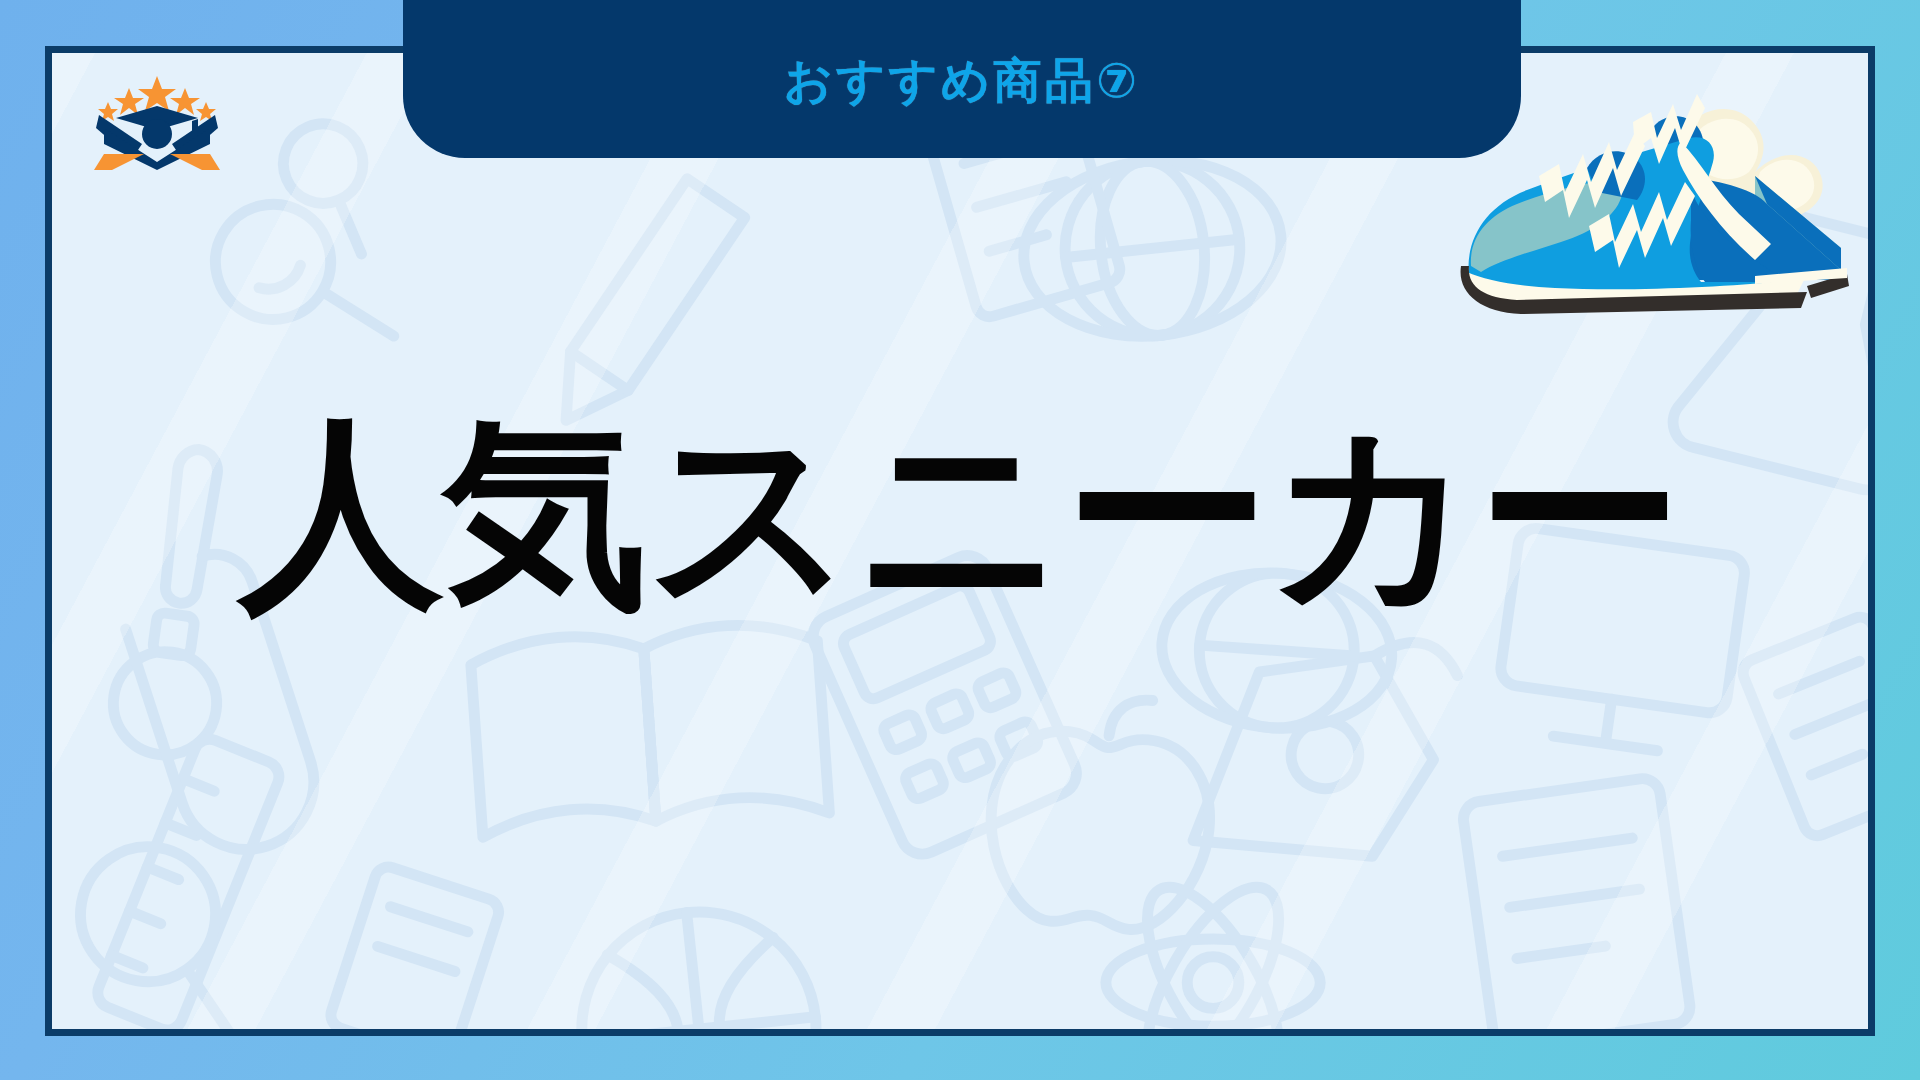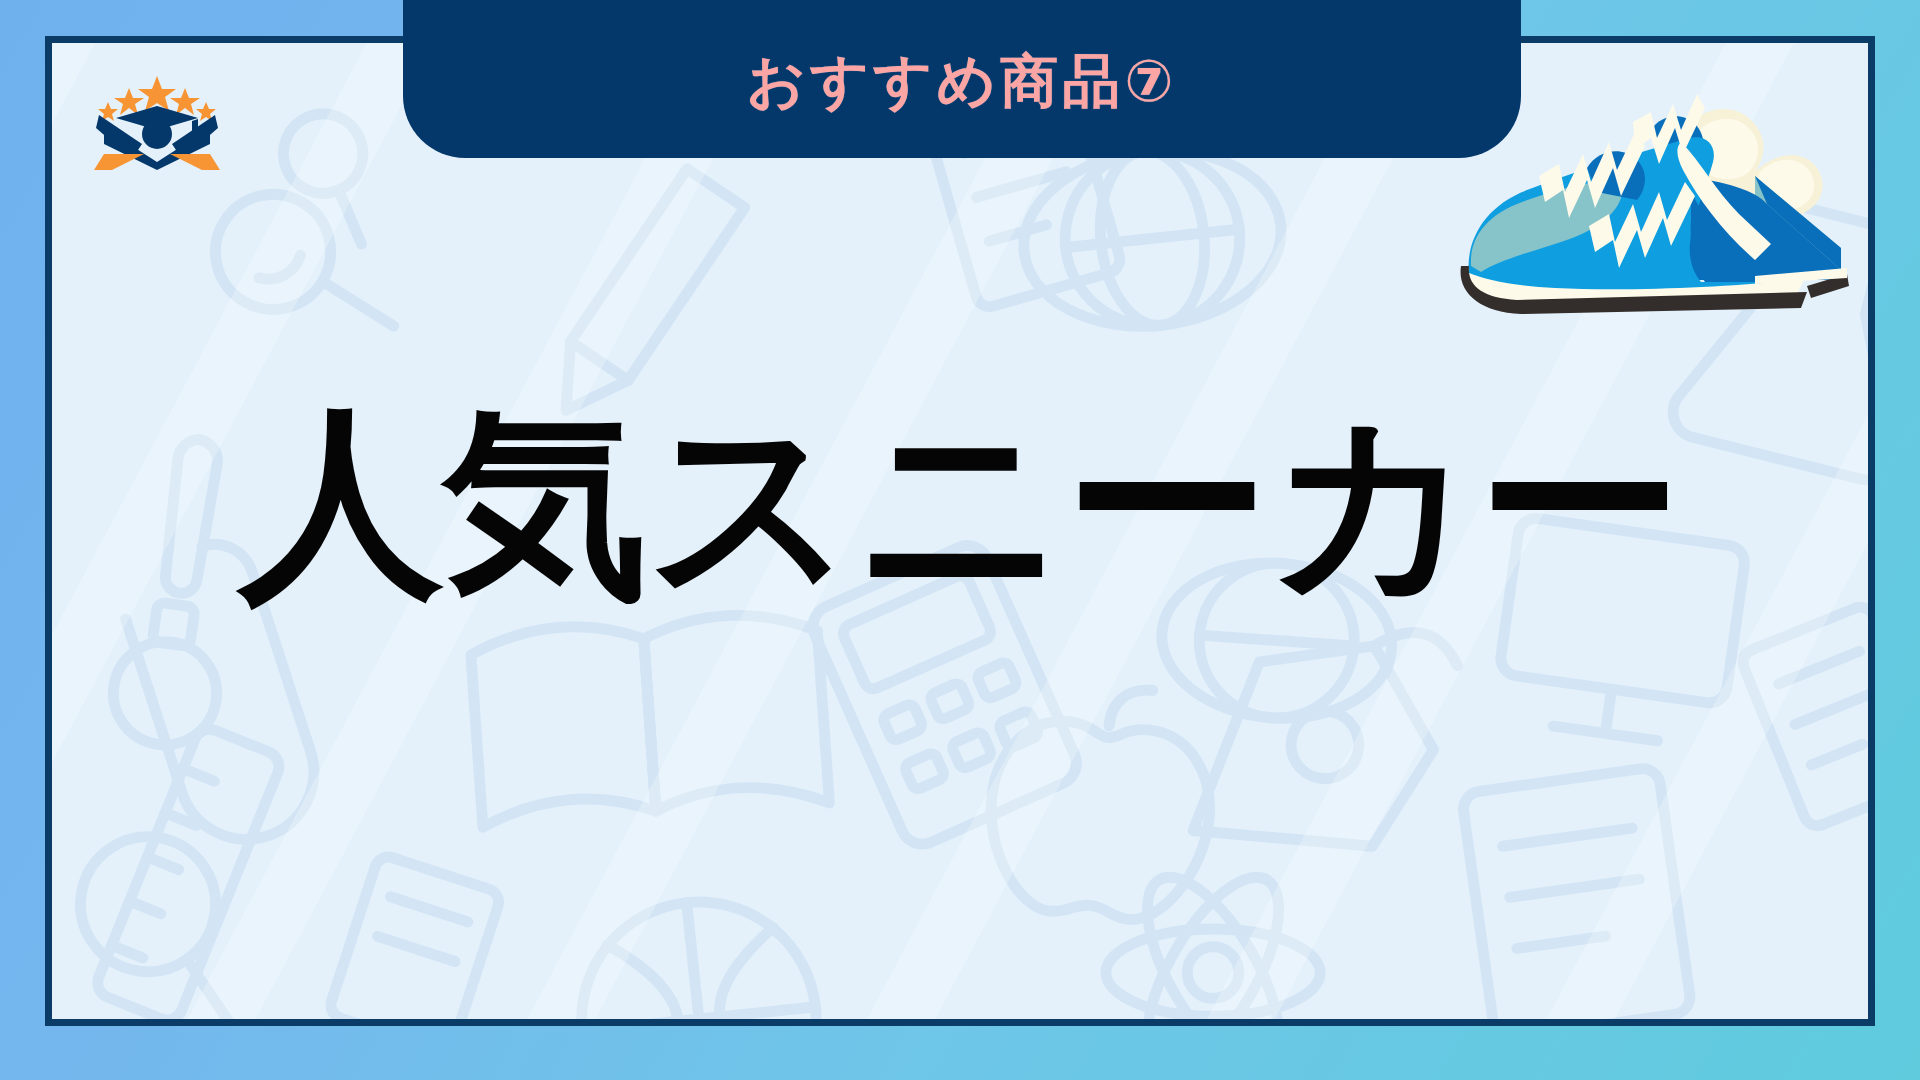--- a/index.html
+++ b/index.html
@@ -10,21 +10,21 @@
 
   
   #slide{
     position:relative;width:1920px;height:1080px;
     background:linear-gradient(120deg,#6fb1ed 0%,#74b6ee 25%,#6ec6e8 60%,#5fcbdd 100%);
     overflow:hidden;
   }
 
   
   #card{
-    position:absolute;left:45px;top:36px;width:1830px;height:990px;
+    position:absolute;left:45px;top:46px;width:1830px;height:990px;
     border:7px solid #0b3c68;
     background:#e4f1fb;
     overflow:hidden;
     box-sizing:border-box;
   }
   #card-inner{position:absolute;inset:0;overflow:hidden;}
 
   
   .wash{
     position:absolute;inset:-20%;
@@ -46,22 +46,22 @@
 
   
   #banner{
     position:absolute;left:403px;top:-10px;width:1118px;height:168px;
     background:#04386b;
     border-radius:0 0 62px 62px;
     display:flex;align-items:center;justify-content:center;
     z-index:6;
   }
   #banner-title{
-    color:#fca5a5;
-    font-size:58px;
+    color:#0ea5e9;
+    font-size:48px;
     font-weight:700;
     letter-spacing:.07em;
     line-height:1;
     padding-top:14px;
     white-space:nowrap;
     text-shadow:0 0 1px rgba(255,255,255,.4);
   }
 
   
   #logo{position:absolute;left:82px;top:58px;width:150px;height:112px;z-index:5;}

